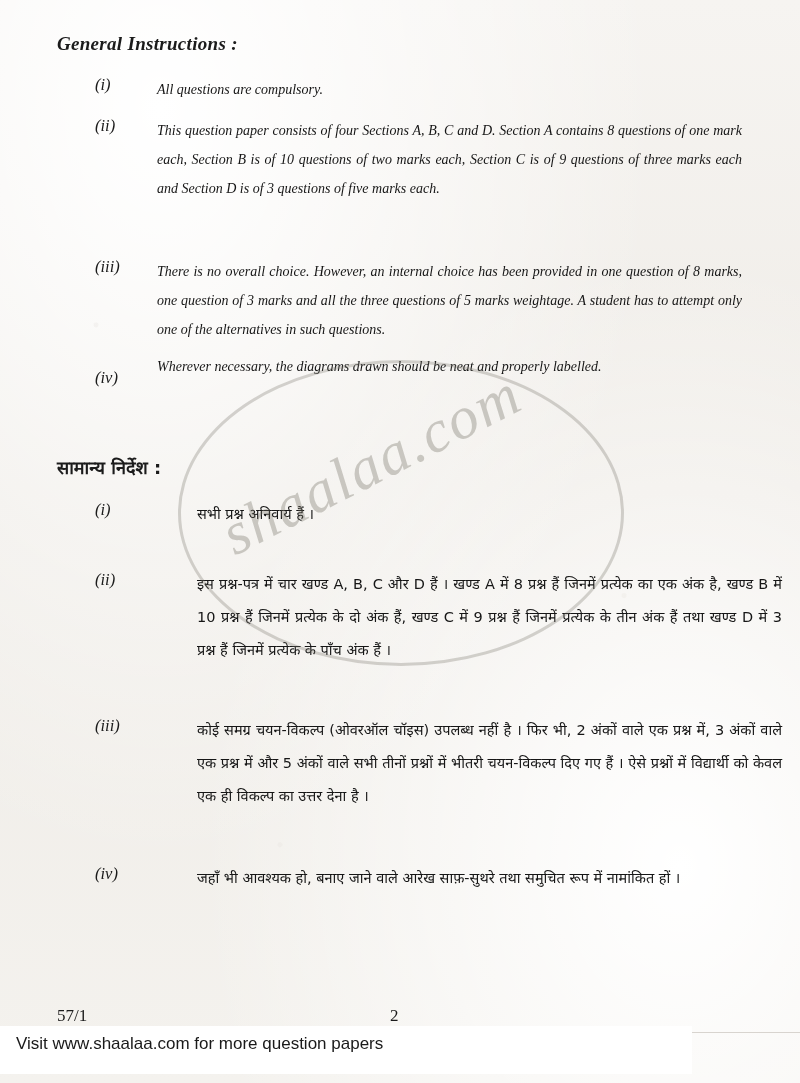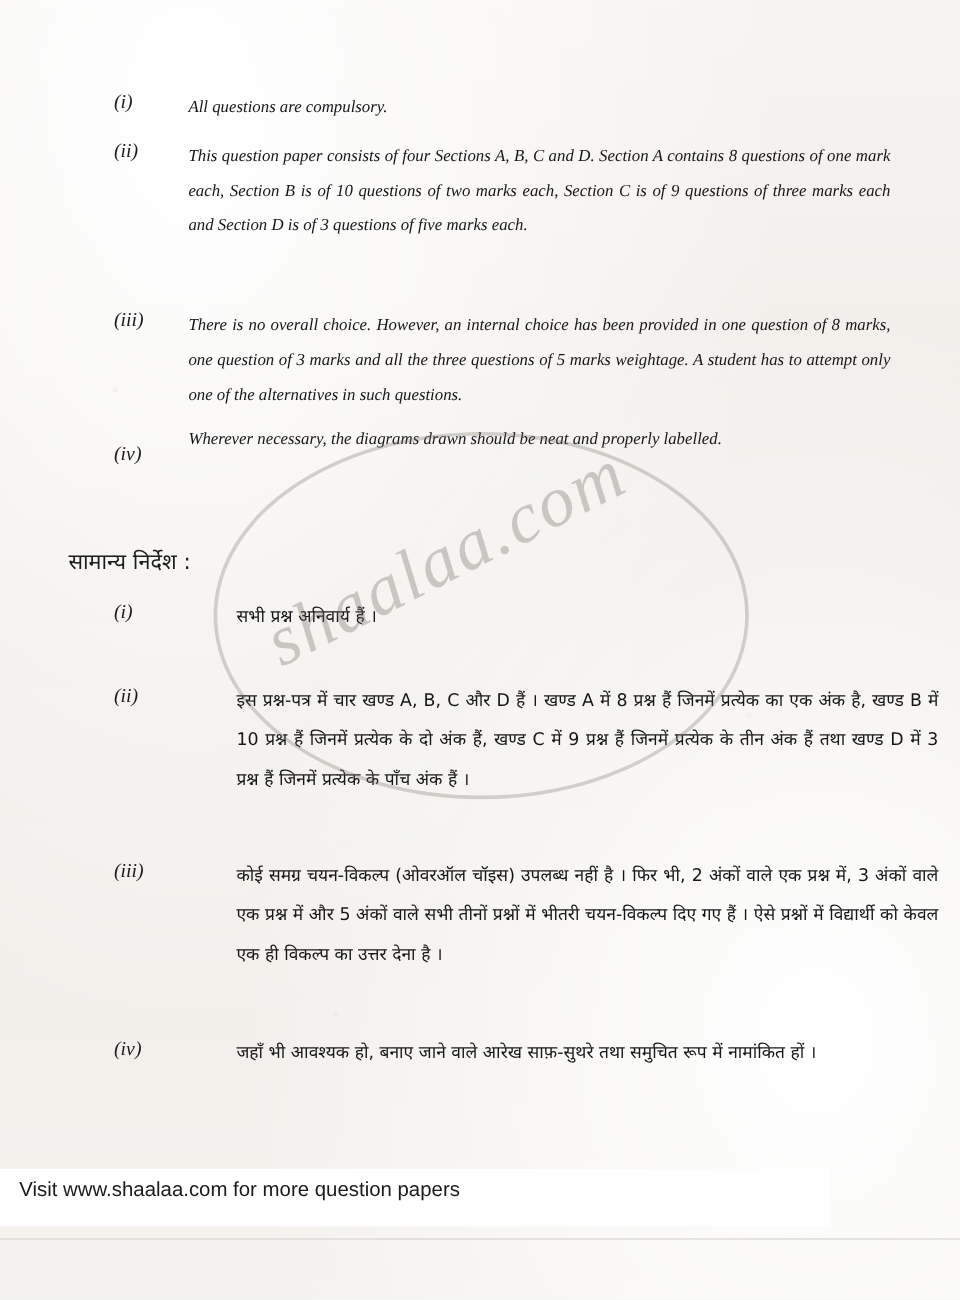--- a/index.html
+++ b/index.html
@@ -84,21 +84,21 @@
     font-style: italic;
     font-weight: bold;
     letter-spacing: 0.3px;
     color: #1b1b1b;
   }
   .heading-hi {
     position: absolute;
     left: 57px;
     top: 455px;
     font-size: 18px;
-    font-weight: normal;
+    font-weight: bold;
     color: #1b1b1b;
     font-family: "DejaVu Sans", sans-serif;
   }
 
   .item {
     position: absolute;
     display: block;
   }
   .marker {
     position: absolute;
@@ -147,21 +147,21 @@
   .page-num {
     position: absolute;
     left: 390px;
     top: 1006px;
     font-size: 17px;
     color: #1b1b1b;
   }
   .bottom-bar {
     position: absolute;
     left: 0;
-    top: 974px;
+    top: 1026px;
     width: 680px;
     height: 48px;
     background: #ffffff;
     padding-left: 12px;
   }
   .bottom-bar .bb-text {
     position: absolute;
     left: 16px;
     top: 8px;
     font-family: "Liberation Sans", sans-serif;
@@ -178,20 +178,21 @@
   }
 </style>
 </head>
 <body>
 
 <div class="page">
   <div class="grain"></div>
 
   <div class="content">
 
+    <div class="heading-en">General Instructions :</div>
 
     <div class="item">
       <span class="marker" style="left:95px; top:75px;">(i)</span>
       <span class="body-en" style="left:157px; top:75px; width:585px;">All questions are compulsory.</span>
     </div>
 
     <div class="item">
       <span class="marker" style="left:95px; top:116px;">(ii)</span>
       <span class="body-en" style="left:157px; top:116px; width:585px;">This question paper consists of four Sections A, B, C and D. Section A contains 8 questions of one mark each, Section B is of 10 questions of two marks each, Section C is of 9 questions of three marks each and Section D is of 3 questions of five marks each.</span>
     </div>

